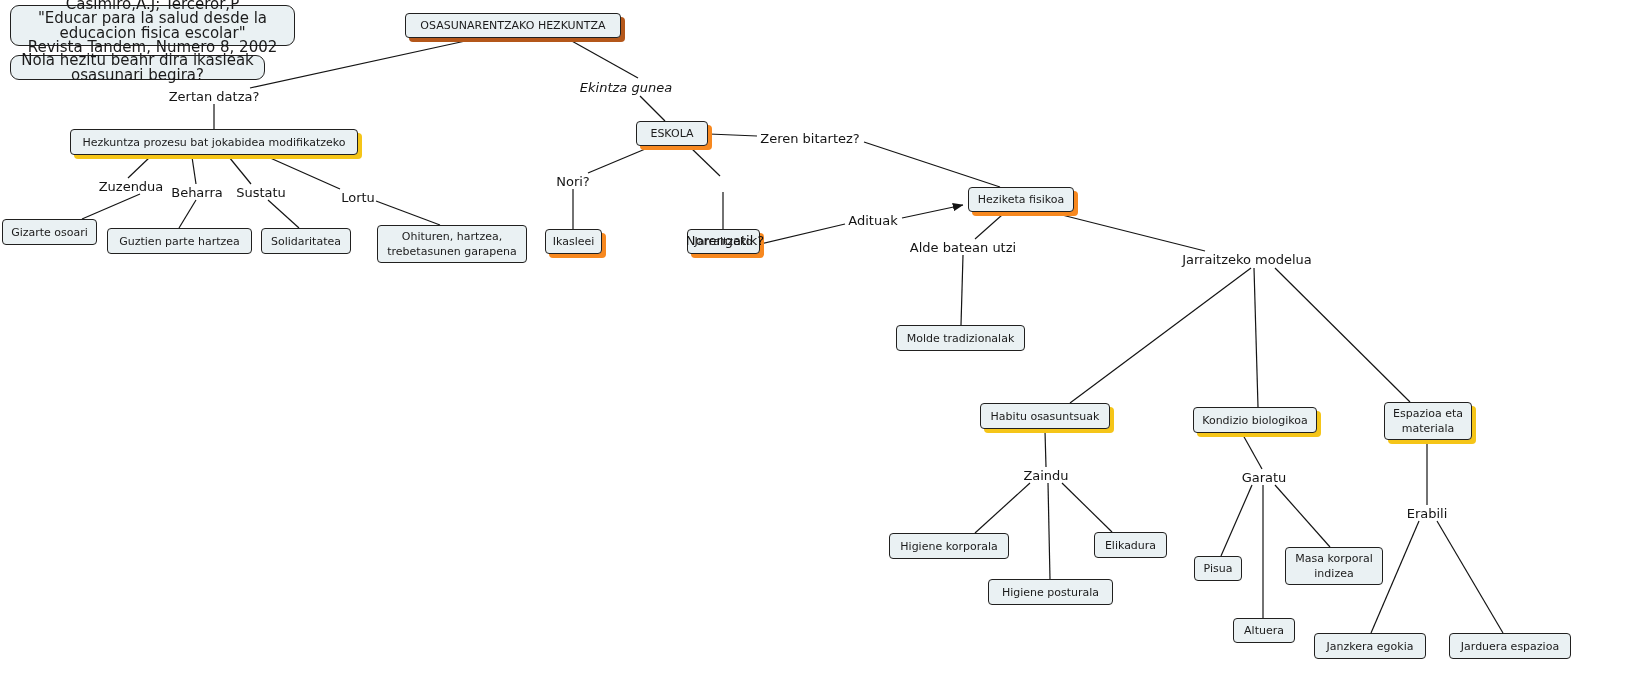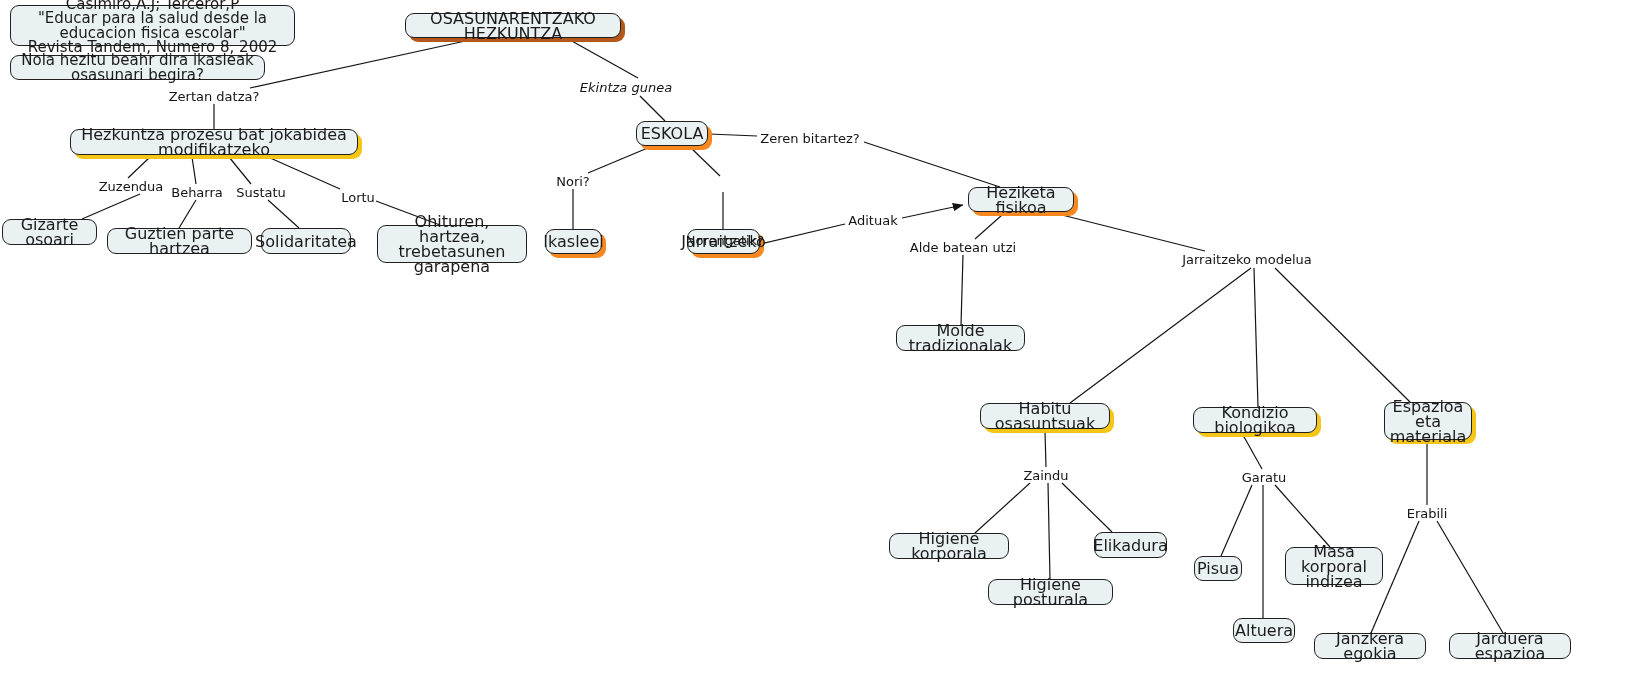--- a/index.html
+++ b/index.html
@@ -24,23 +24,23 @@
     top: 0;
     width: 1633px;
     height: 689px;
     pointer-events: none;
   }
   .node {
     position: absolute;
     box-sizing: border-box;
     background: #eaf1f3;
     border: 1.2px solid #21201f;
-    border-radius: 9px;
+    border-radius: 4px;
     color: #1b1b1b;
-    font-size: 16px;
+    font-size: 11px;
     line-height: 15px;
     display: flex;
     align-items: center;
     justify-content: center;
     text-align: center;
     padding: 3px 7px;
     white-space: pre-line;
     z-index: 5;
   }
   .node.sh-orange  { box-shadow: 4px 4px 0 0 #f7881f; }

